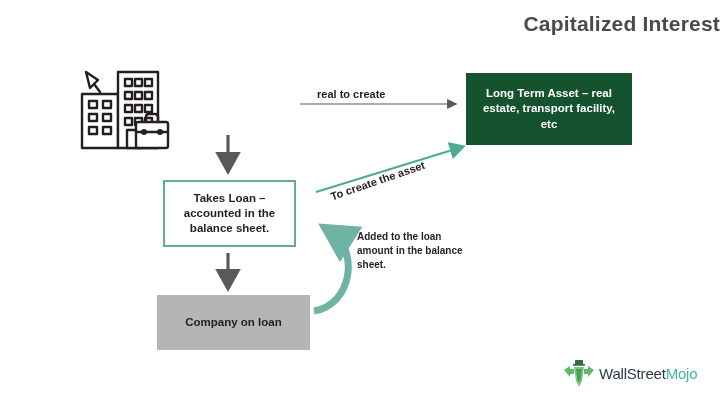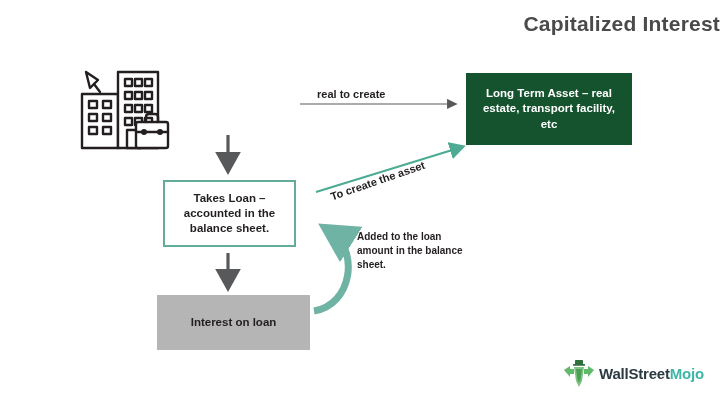--- a/index.html
+++ b/index.html
@@ -144,21 +144,21 @@
     position: absolute;
     left: 563px;
     top: 355px;
     width: 146px;
     height: 36px;
     display: flex;
     align-items: center;
   }
   #logo-text {
     font-size: 15px;
-    font-weight: 700;
+    font-weight: 400;
     letter-spacing: -0.2px;
     margin-left: 4px;
   }
   .logo-dark { color: #2b3a42; }
   .logo-teal { color: #3fb6a8; }
 </style>
 </head>
 <body>
 
 <div id="canvas">
@@ -239,21 +239,21 @@
       <line x1="316" y1="192" x2="462" y2="147" stroke="#4cab92" stroke-width="2.2" marker-end="url(#arrow-teal)"></line>
     </g>
 
     <g>
       <path d="M314 311 C352 305, 360 250, 330 231" stroke="#6fb3a4" stroke-width="7" fill="none" stroke-linecap="butt" marker-end="url(#arrow-teal-thick)"></path>
     </g>
   </svg>
 
   <div class="box" id="asset-box">Long Term Asset – real estate, transport facility, etc</div>
   <div class="box" id="loan-box">Takes Loan – accounted in the balance sheet.</div>
-  <div class="box" id="interest-box">Interest on loan</div>
+  <div class="box" id="interest-box">Company on loan</div>
 
   <div id="wants-label">real to create</div>
   <div id="create-asset-label">To create the asset</div>
   <div id="added-label">Added to the loan amount in the balance sheet.</div>
 
   <div id="logo">
     <svg width="32" height="32" viewBox="0 0 32 32">
 
       <path d="M1 13 L7 9 L7 12 L11 12 L11 17 L7 17 L7 20 Z" fill="#5fba6a"></path>
 

